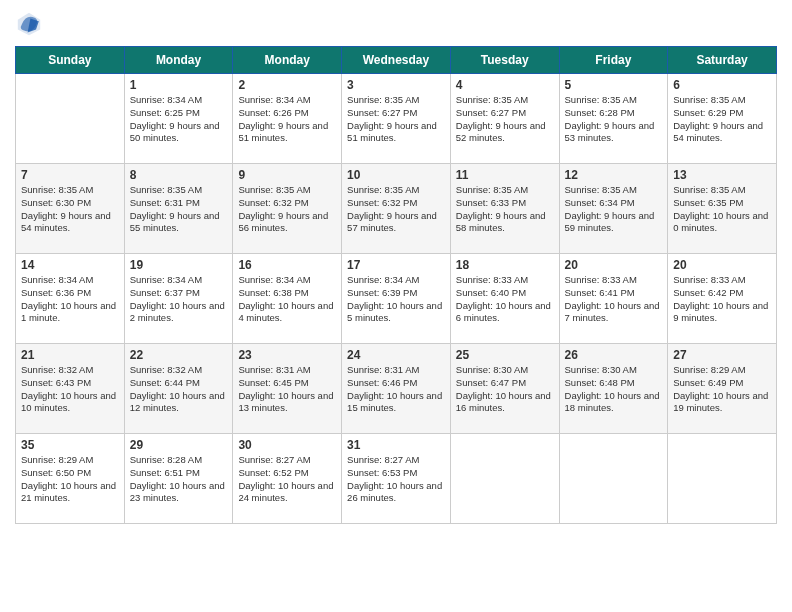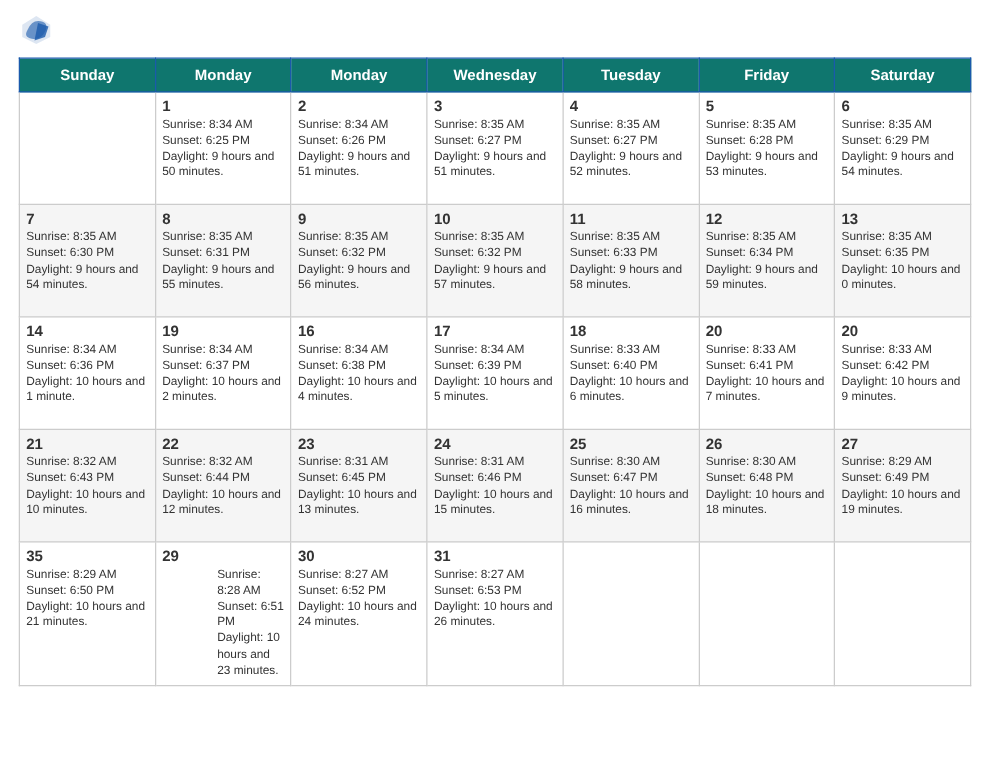--- a/index.html
+++ b/index.html
@@ -308,21 +308,21 @@
         </tr>
         <tr>
           <td>
             <span class="day-number">35</span>
             <div class="cell-text" style="white-space: pre-line;">Sunrise: 8:29 AM
 Sunset: 6:50 PM
 Daylight: 10 hours and 21 minutes.</div>
           </td>
           <td>
             <span class="day-number">29</span>
-            <div class="cell-text" style="white-space: pre-line; margin-left: 44px;">Sunrise: 8:28 AM
+            <div class="cell-text" style="white-space: pre-line;">Sunrise: 8:28 AM
 Sunset: 6:51 PM
 Daylight: 10 hours and 23 minutes.</div>
           </td>
           <td>
             <span class="day-number">30</span>
             <div class="cell-text" style="white-space: pre-line;">Sunrise: 8:27 AM
 Sunset: 6:52 PM
 Daylight: 10 hours and 24 minutes.</div>
           </td>
           <td>

